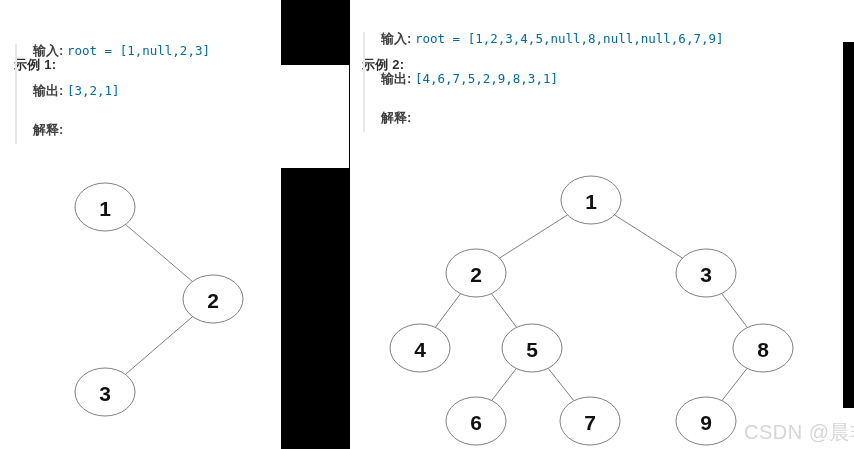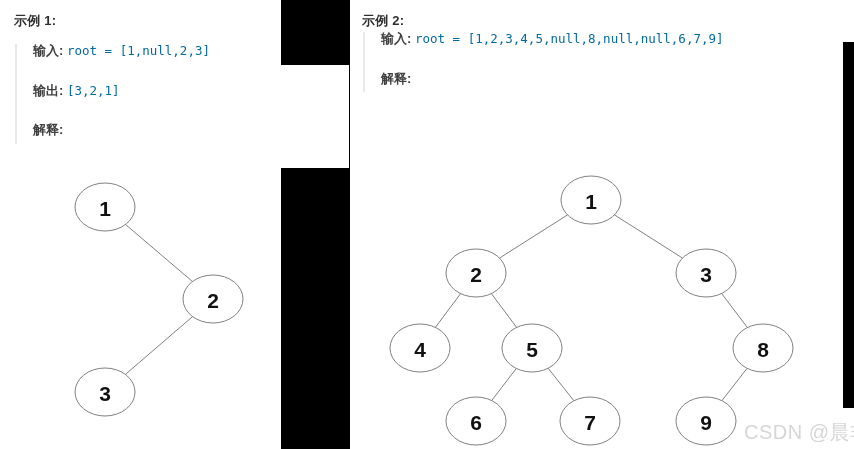--- a/index.html
+++ b/index.html
@@ -66,20 +66,21 @@
   }
 
   
   .example-heading {
     position: absolute;
     font-size: 13px;
     font-weight: bold;
     color: #2f2f2f;
     letter-spacing: 0.2px;
     white-space: nowrap;
+    margin-top: 44px;
   }
 
   
   .code-block {
     position: absolute;
     border-left: 2px solid #e8e8e8;
     padding-left: 16px;
     box-sizing: border-box;
   }
   .code-line {
@@ -188,20 +189,24 @@
       </g>
     </svg>
 </div>
 
 <div class="example-heading" style="left:362px; top:12px;">示例 2:</div>
 
 <div class="code-block" style="left:363px; top:32px; width:490px;">
   <div class="code-line">
     <span class="cn-label">输入:</span>
     <span class="mono">root = [1,2,3,4,5,null,8,null,null,6,7,9]</span>
+  </div>
+  <div class="code-line">
+    <span class="cn-label">输出:</span>
+    <span class="mono">[4,6,7,5,2,9,8,3,1]</span>
   </div>
   <div class="code-line">
     <span class="cn-label">解释:</span>
     <span class="mono"></span>
   </div>
 </div>
 
 <div class="tree" id="tree-2" style="left:350px; top:165px; width:480px; height:280px;">
   <svg width="480" height="280" viewBox="0 0 480 280">
       <line x1="217.4993586874514" y1="49.91779839840041" x2="149.5006413125486" y2="93.08220160159959" class="edge-line"></line>

